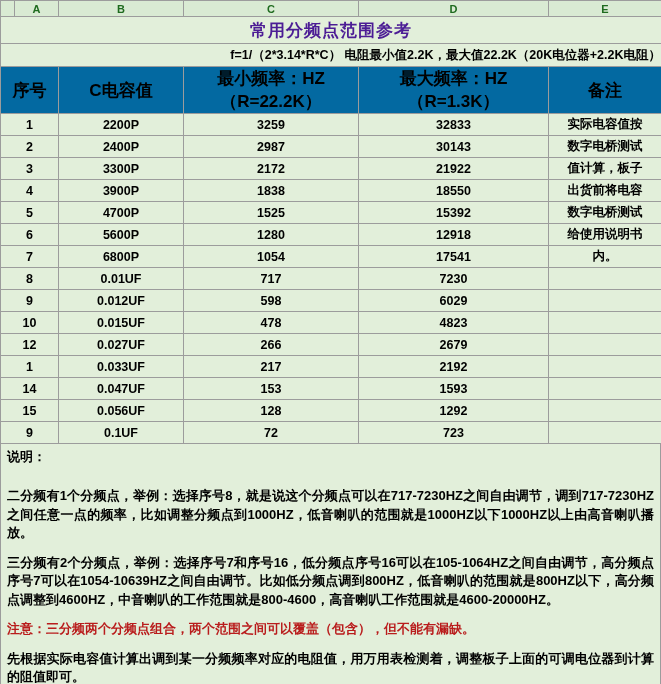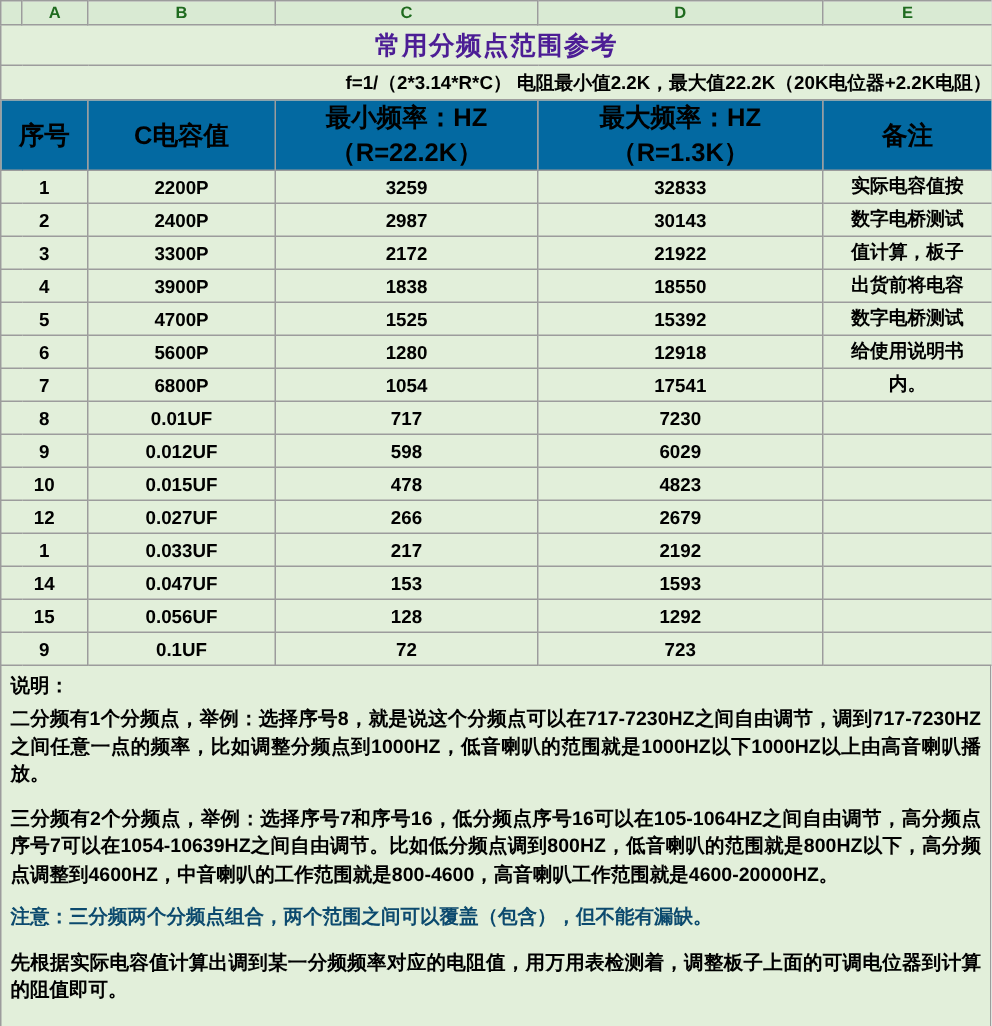--- a/index.html
+++ b/index.html
@@ -101,22 +101,22 @@
     background: #e2efda;
     padding: 4px 6px 6px 6px;
   }
   .para {
     font-size: 13px;
     font-weight: bold;
     line-height: 1.42;
     margin: 0 0 11px 0;
     text-align: justify;
   }
-  .para.red { color: #0c4a6e; font-family: Liberation Mono, monospace; }
-  .para.tight { margin-bottom: 4px; }
+  .para.red { color: #b91c1c; }
+  .para.tight { margin-bottom: 21px; }
 </style>
 </head>
 <body>
 
 <div class="sheet">
 
   <table class="grid">
     <colgroup>
       <col class="corner">
       <col class="c-a">

